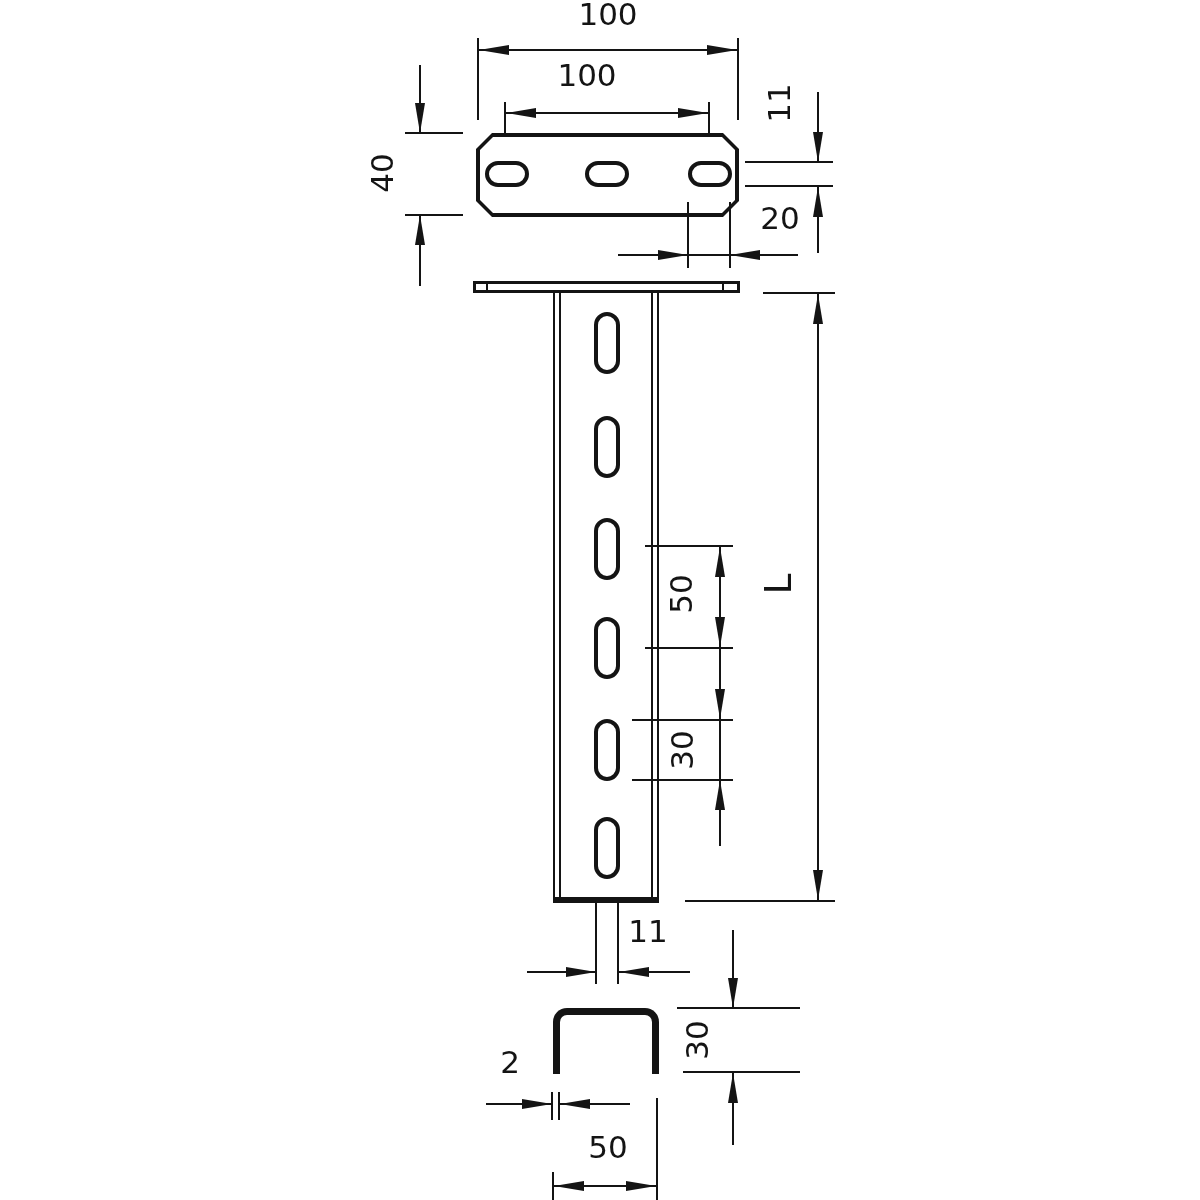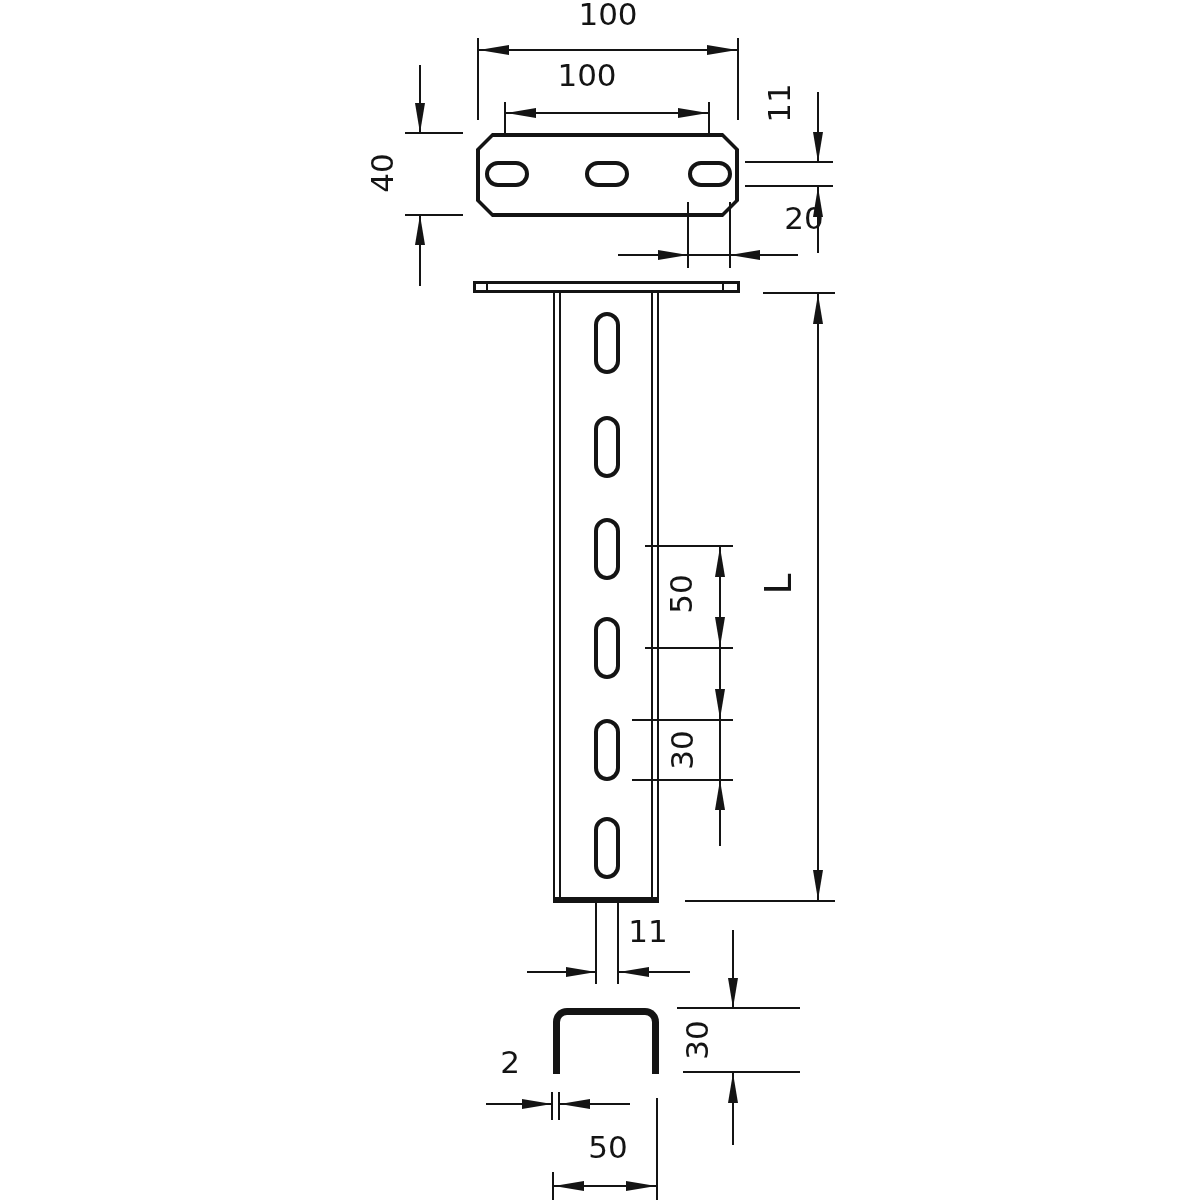--- a/index.html
+++ b/index.html
@@ -79,21 +79,21 @@
     <div class="ln" style="left:817px;top:187px;width:2px;height:66px"></div>
     <div class="ar d" style="left:813px;top:132px"></div>
     <div class="ar u" style="left:813px;top:187px"></div>
     <div class="lbl rot" style="left:779px;top:103px">11</div>
 
     <div class="ln" style="left:687px;top:202px;width:2px;height:66px"></div>
     <div class="ln" style="left:729px;top:202px;width:2px;height:66px"></div>
     <div class="ln" style="left:618px;top:254px;width:180px;height:2px"></div>
     <div class="ar r" style="left:658px;top:250px"></div>
     <div class="ar l" style="left:730px;top:250px"></div>
-    <div class="lbl" style="left:804px;top:218px">20</div>
+    <div class="lbl" style="left:780px;top:218px">20</div>
   </div>
 
   <div class="grp">
 
     <div class="bar" style="left:473px;top:281px;width:267px;height:12px"></div>
     <div class="ln" style="left:486px;top:281px;width:2px;height:12px"></div>
     <div class="ln" style="left:722px;top:281px;width:2px;height:12px"></div>
 
     <div class="wall" style="left:553px;top:293px;width:8px;height:606px"></div>
     <div class="wall" style="left:651px;top:293px;width:8px;height:606px"></div>

